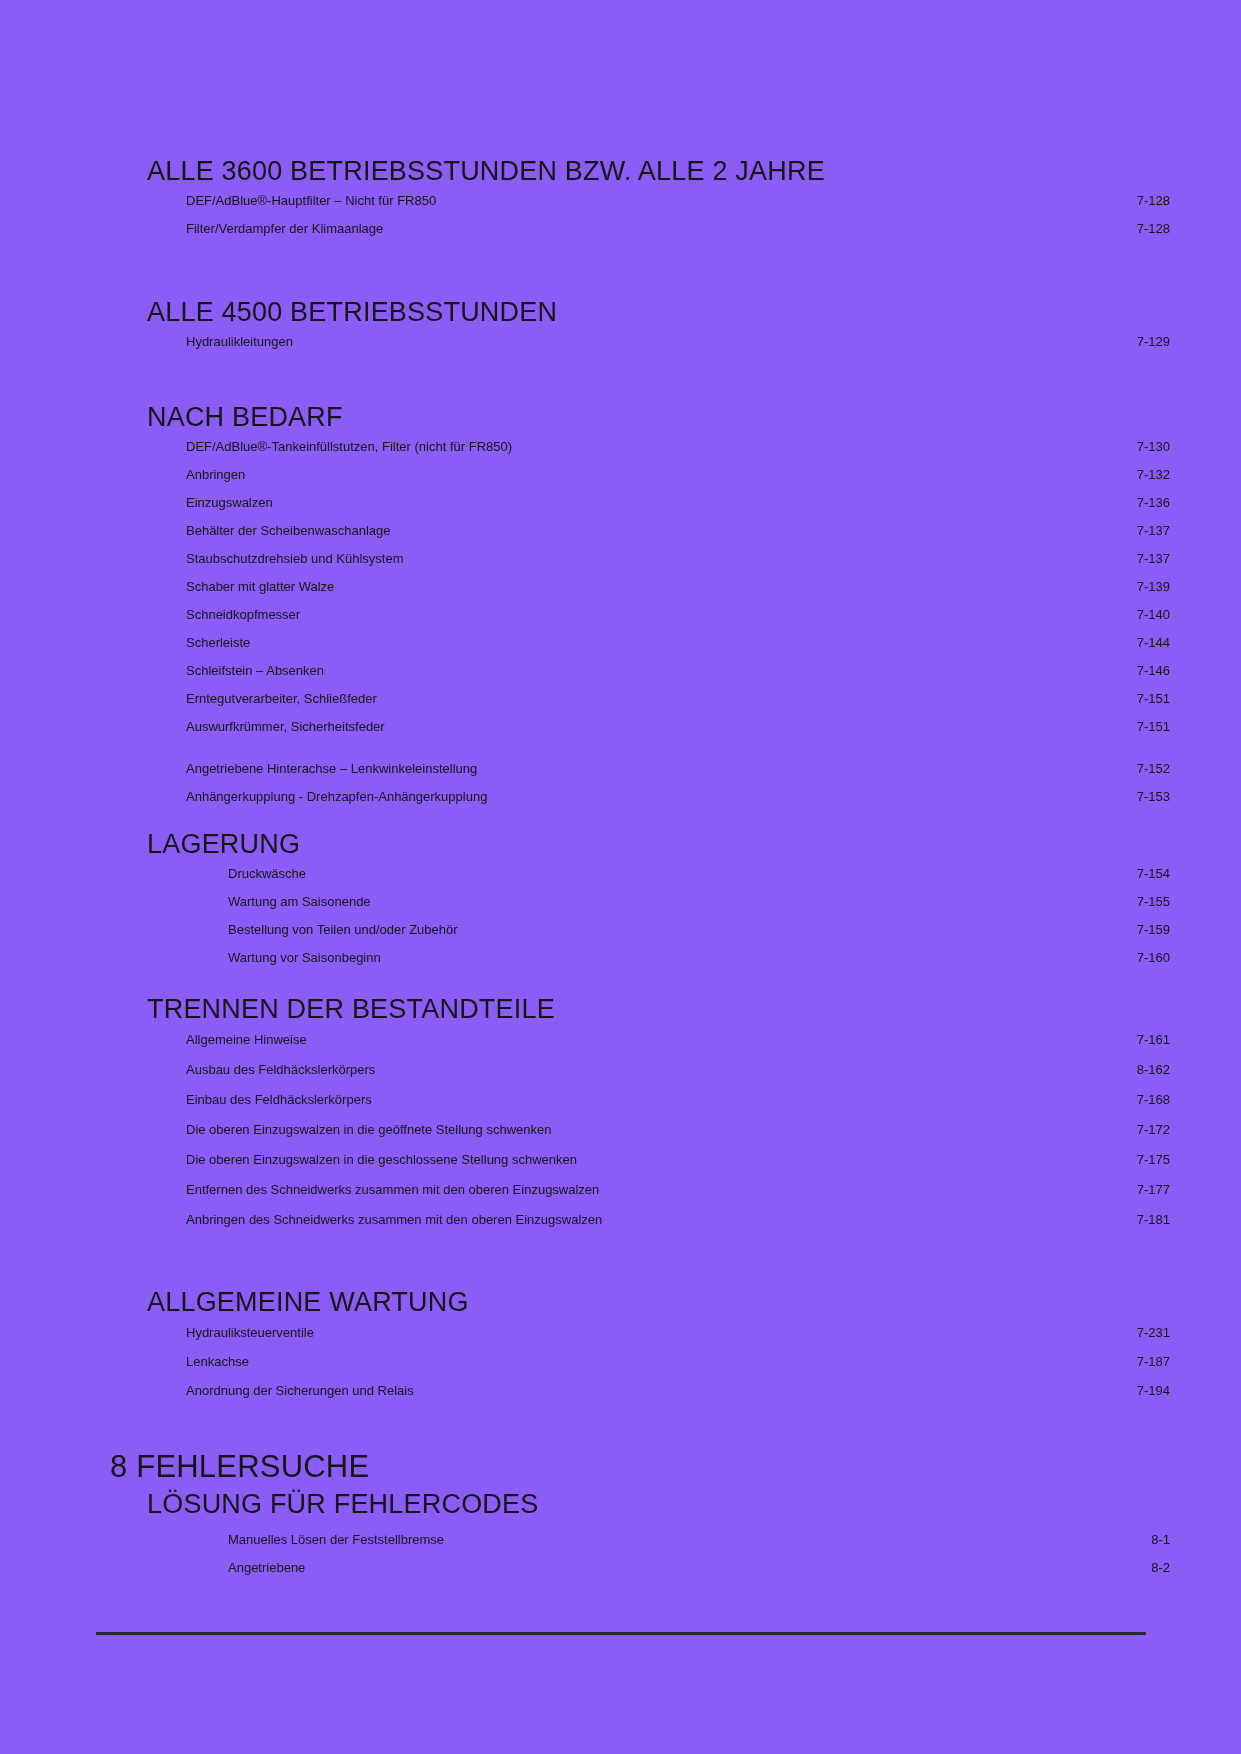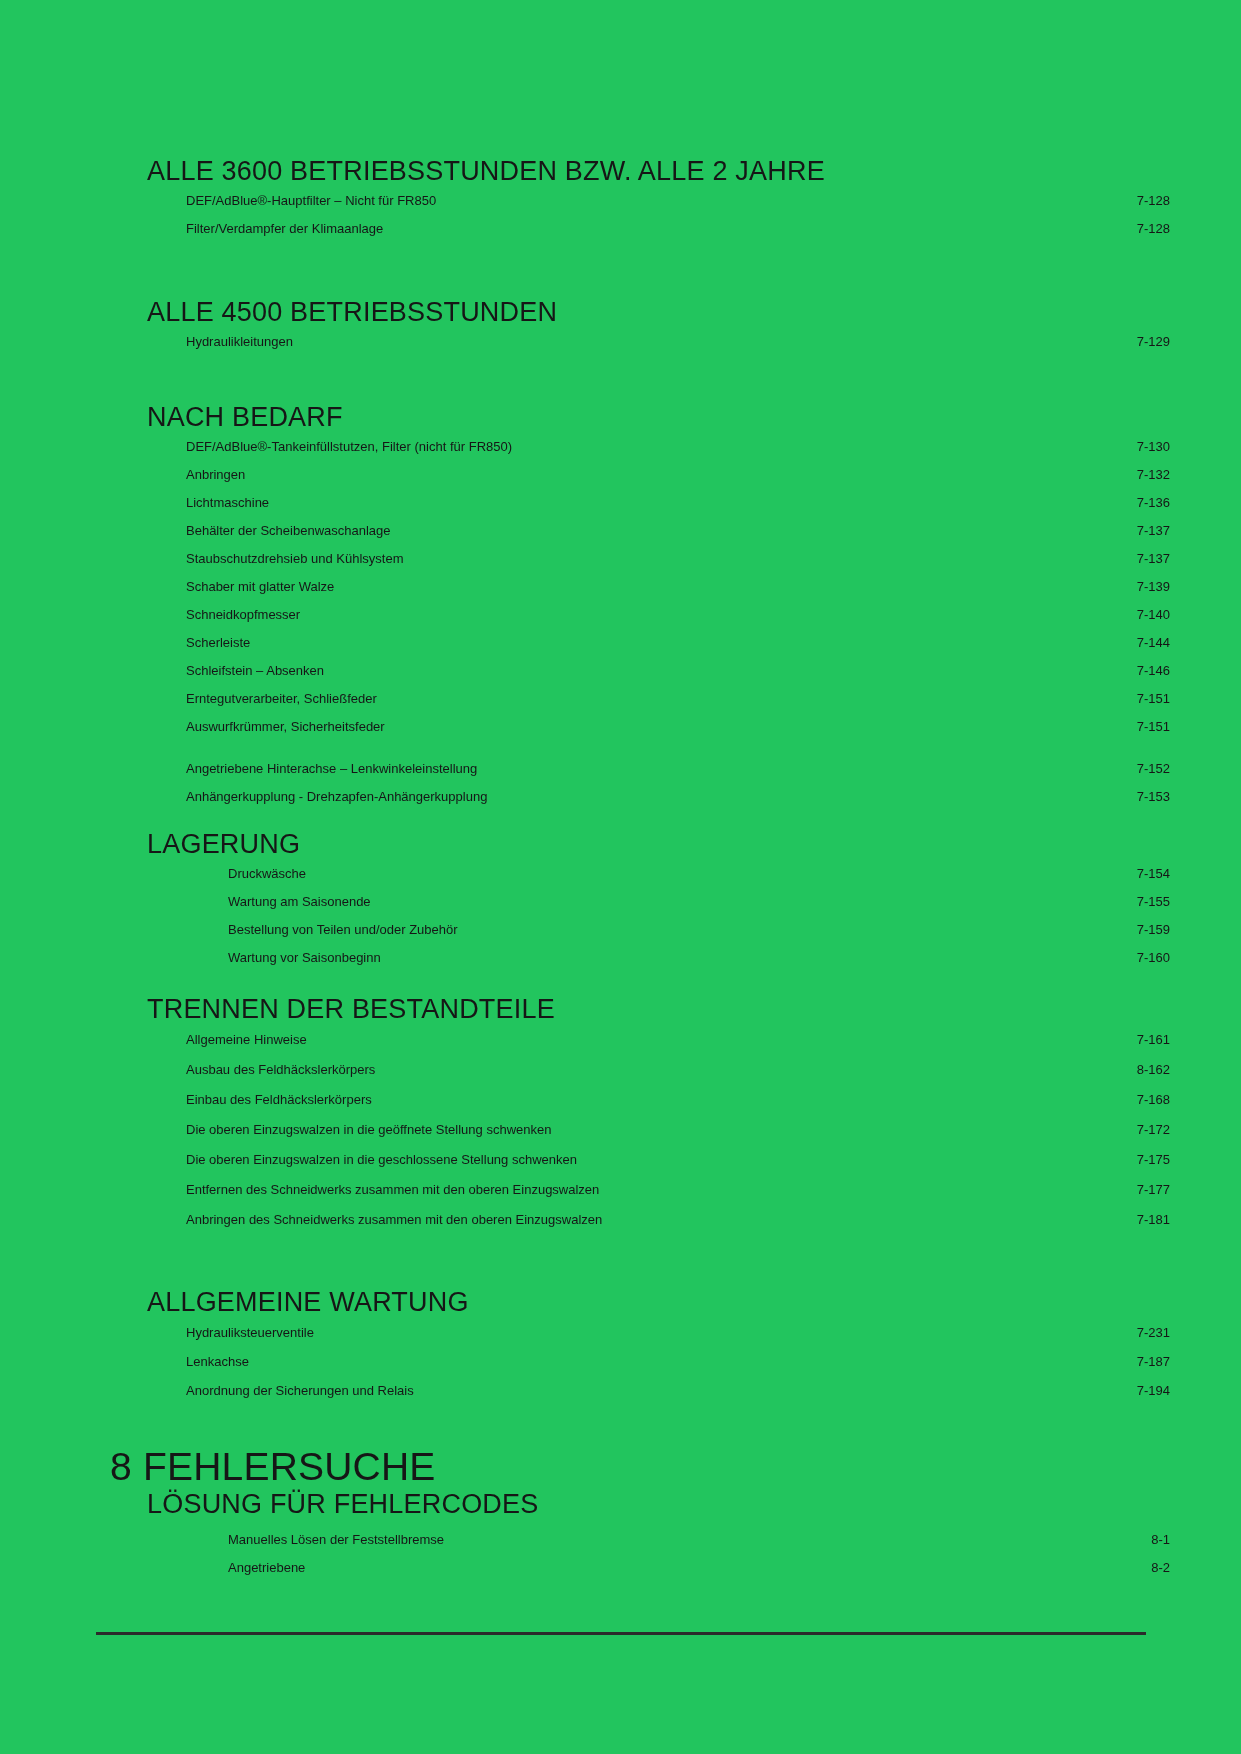--- a/index.html
+++ b/index.html
@@ -4,42 +4,42 @@
 <style>
   html, body {
     margin: 0;
     padding: 0;
     background: #ffffff;
   }
   .page {
     position: relative;
     width: 1241px;
     height: 1754px;
-    background: #22c55e;
+    background: #8b5cf6;
     font-family: "Liberation Sans", sans-serif;
     color: #161616;
     overflow: hidden;
   }
   .content {
     position: absolute;
     left: 110px;
     top: 0;
     width: 1060px;
   }
   .sec-heading {
     margin: 0 0 0 37px;
     font-size: 27px;
     font-weight: 400;
     line-height: 32px;
     white-space: nowrap;
     letter-spacing: 0.2px;
   }
   .chapter-heading {
     margin: 0;
-    font-size: 39px;
+    font-size: 31px;
     font-weight: 400;
     line-height: 36px;
     white-space: nowrap;
     letter-spacing: 0.2px;
   }
   .rows { margin: 0; }
   .row {
     display: flex;
     align-items: flex-end;
     height: 28px;
@@ -121,21 +121,21 @@
           <span class="title">DEF/AdBlue®-Tankeinfüllstutzen, Filter (nicht für FR850)</span>
           <span class="dots"></span>
           <span class="pg">7-130</span>
         </div>
         <div class="row">
           <span class="title">Anbringen</span>
           <span class="dots"></span>
           <span class="pg">7-132</span>
         </div>
         <div class="row">
-          <span class="title">Lichtmaschine</span>
+          <span class="title">Einzugswalzen</span>
           <span class="dots"></span>
           <span class="pg">7-136</span>
         </div>
         <div class="row">
           <span class="title">Behälter der Scheibenwaschanlage</span>
           <span class="dots"></span>
           <span class="pg">7-137</span>
         </div>
         <div class="row">
           <span class="title">Staubschutzdrehsieb und Kühlsystem</span>

